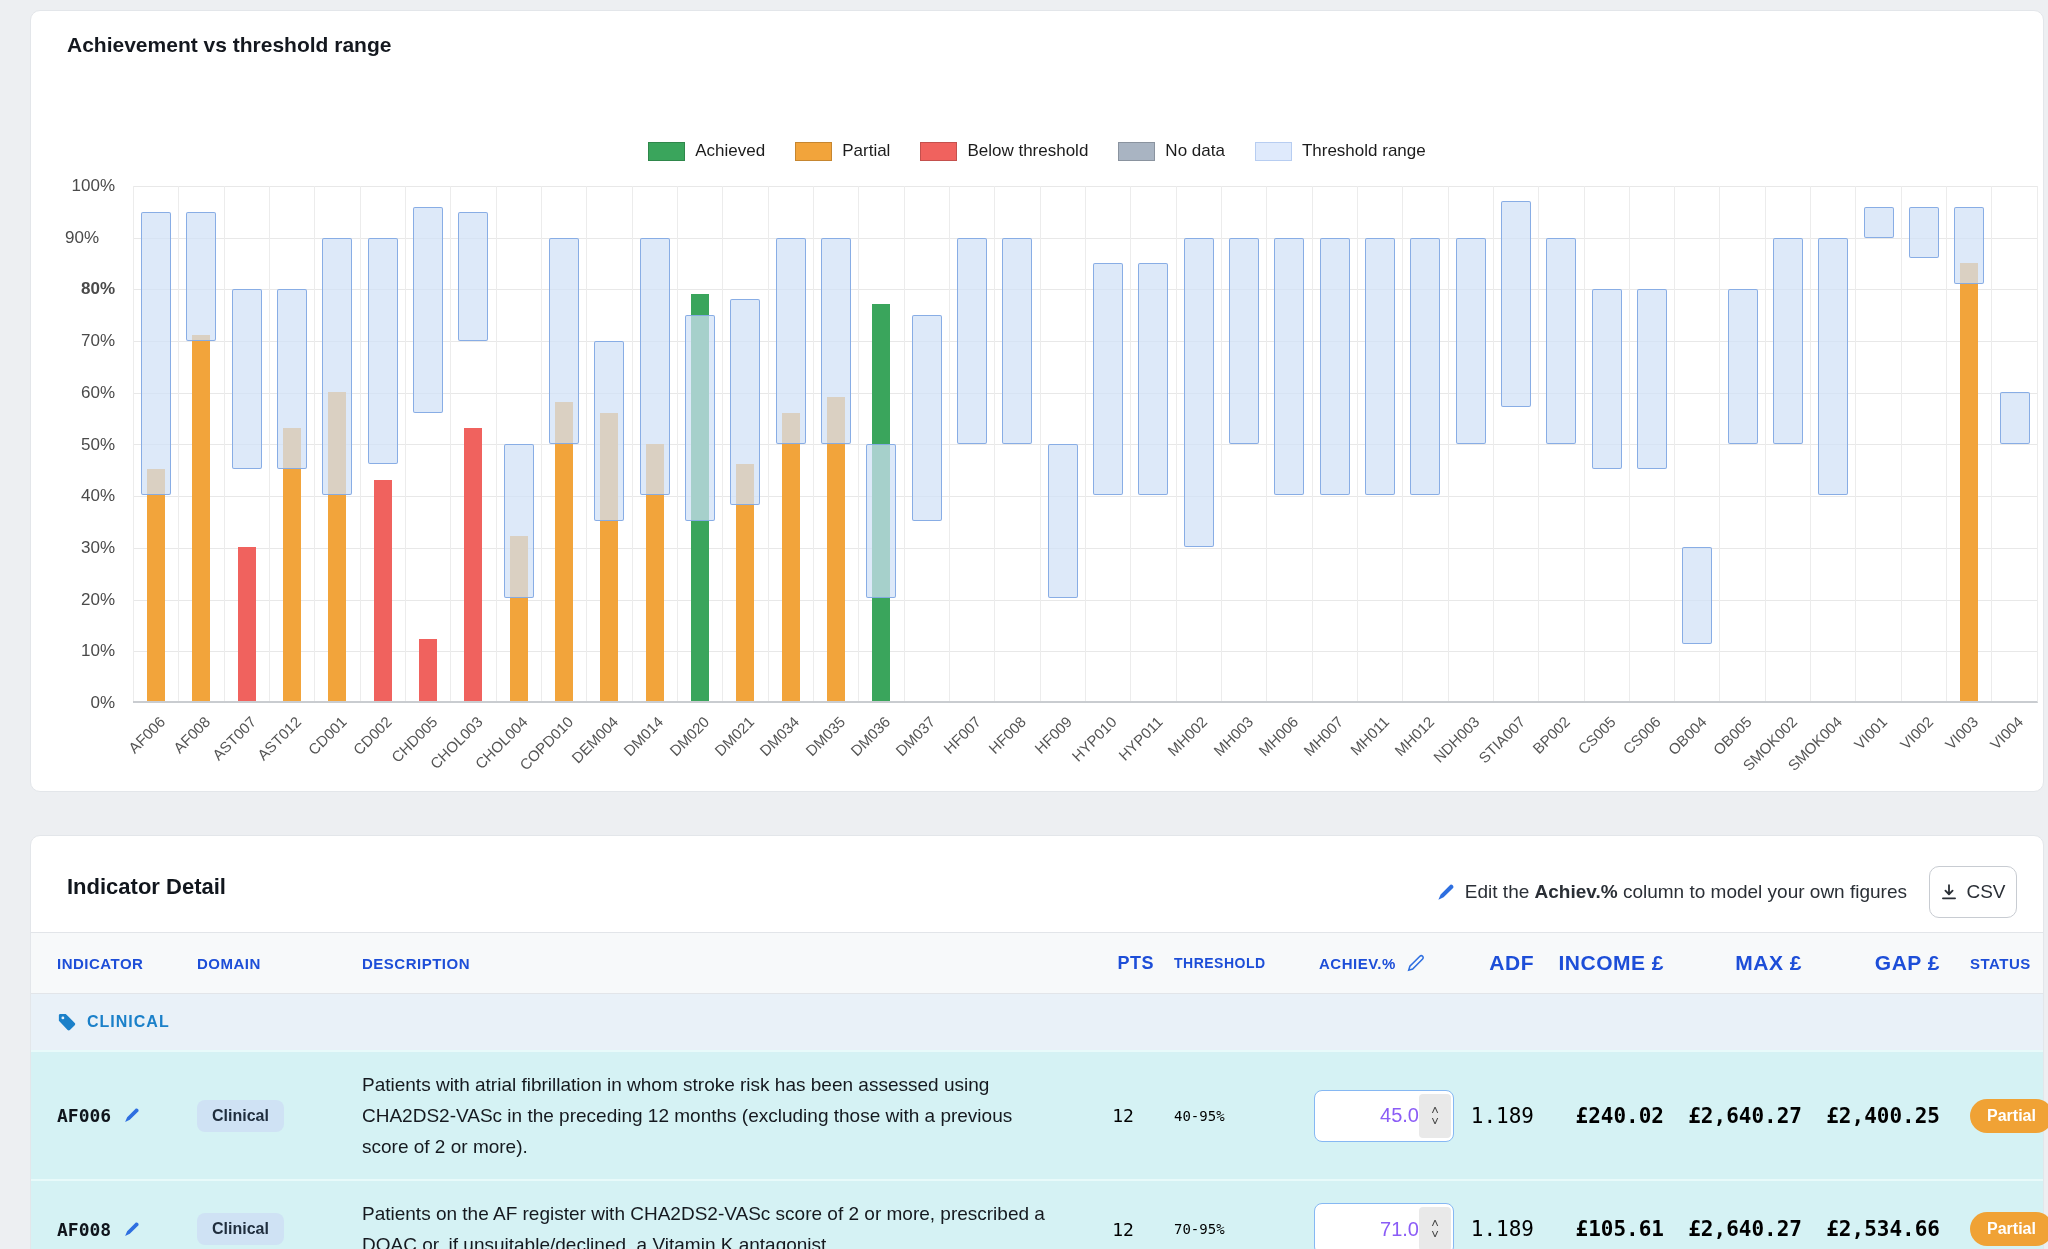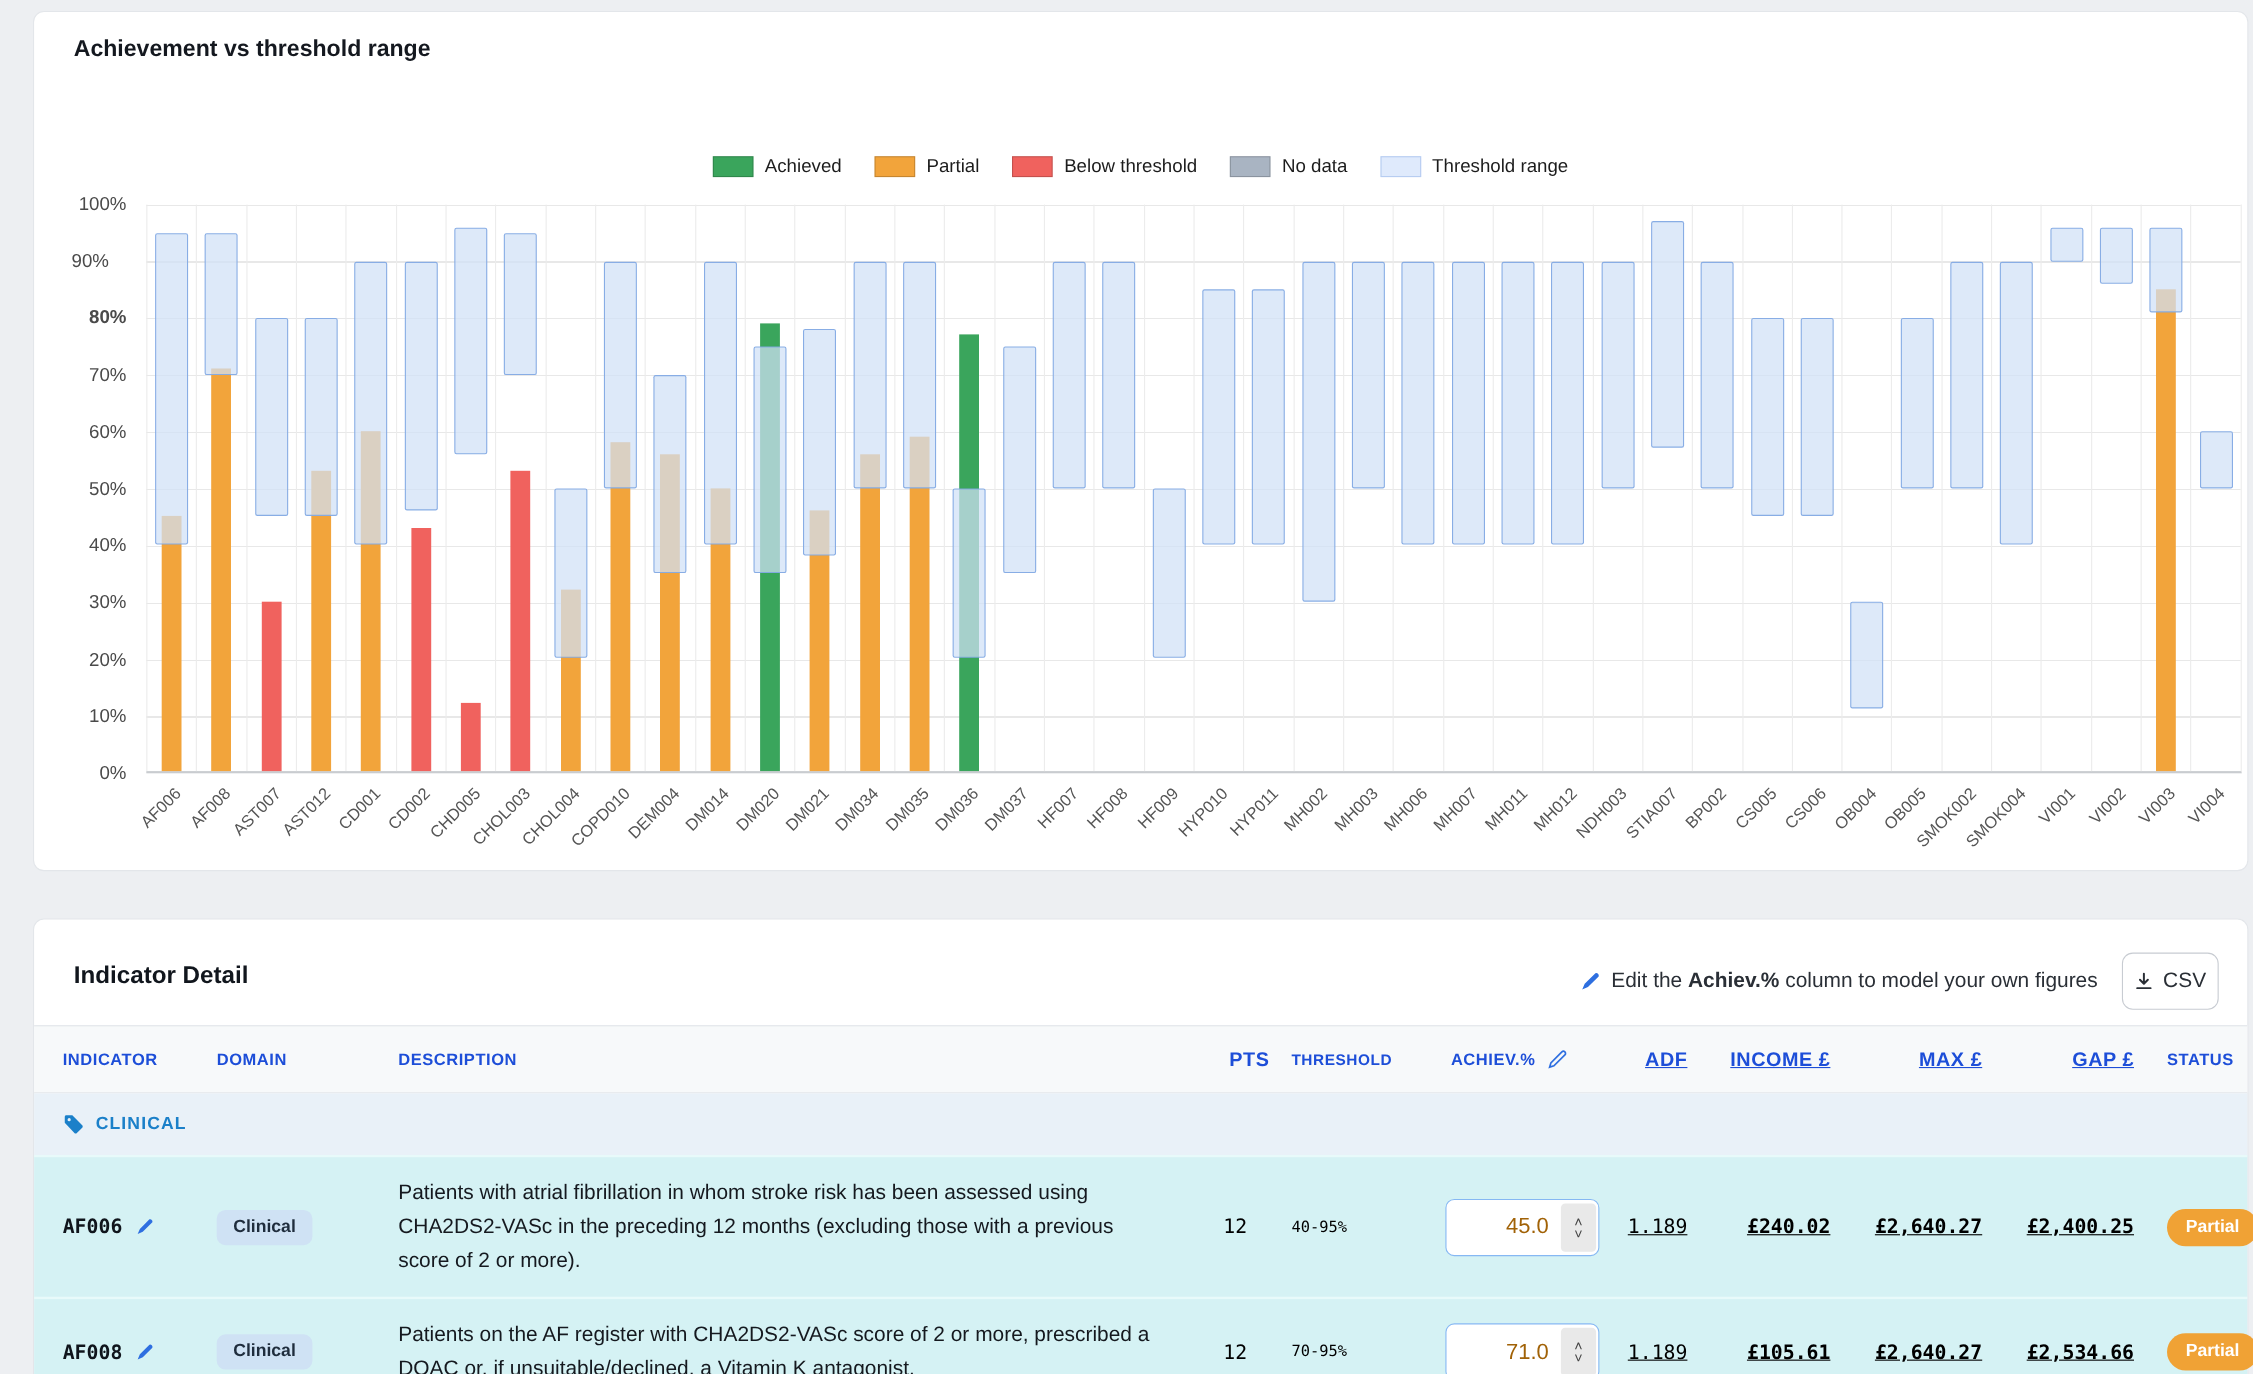--- a/index.html
+++ b/index.html
@@ -56,30 +56,30 @@
   #group-row span { color:#1b80c9; font-weight:700; font-size:16px; letter-spacing:1px; }
   #rows { position:absolute; left:0; right:0; top:214px; }
   .row { background:#d5f2f4; border-top:2px solid #e8fafa; }
   .mono { font-family:"DejaVu Sans Mono", monospace; }
   .cell-ind { display:flex; align-items:center; gap:12px; font-size:18px; font-weight:700; color:#10151c; }
   .badge { display:inline-block; background:#cfe2f4; color:#1f2d3d; font-weight:700; font-size:16px;
            padding:7px 15px; border-radius:8px; }
   .desc { font-size:19px; color:#15191f; line-height:31px; padding:17px 30px 17px 0; }
   .c-pts { text-align:center; font-size:18px; }
   .c-thr { padding-left:20px; font-size:14px; }
-  .c-adf,.c-inc,.c-max,.c-gap { text-align:right; font-size:18px;text-decoration:underline; }
+  .c-adf,.c-inc,.c-max,.c-gap { text-align:right; font-size:21px; }
   .c-inc,.c-max,.c-gap { font-weight:700; }
   .c-status { padding-left:30px; }
   .pill { display:inline-block; background:#f0a235; color:#fff; font-weight:700; font-size:16px;
           padding:8px 17px; border-radius:999px; }
   .ach-wrap { display:flex; justify-content:flex-end; }
   .num-input { width:140px; height:52px; background:#fff; border:1.5px solid #86b8f3; border-radius:8px;
                display:flex; align-items:center; padding:2px; }
-  .num-input input { flex:1; border:0; outline:none; text-align:right; font-size:20px; color:#a16207;
-                     font-family:"Liberation Sans",sans-serif; padding-right:11px; min-width:0; background:transparent;}
+  .num-input input { flex:1; border:0; outline:none; text-align:right; font-size:20px; color:#8b5cf6;
+                     font-family:"Liberation Sans",sans-serif; padding-right:0; min-width:0; background:transparent;}
   .spinner { width:32px; height:44px; background:#e9e9e9; border-radius:4px; display:flex;
              flex-direction:column; align-items:center; justify-content:center; color:#444;
              font-size:13px; line-height:11px; cursor:pointer; user-select:none; }
   .icon-svg { display:inline-block; }
 </style>
 </head>
 <body>
 
 <div class="card" id="chart-card">
   <div class="chart-title">Achievement vs threshold range</div>

